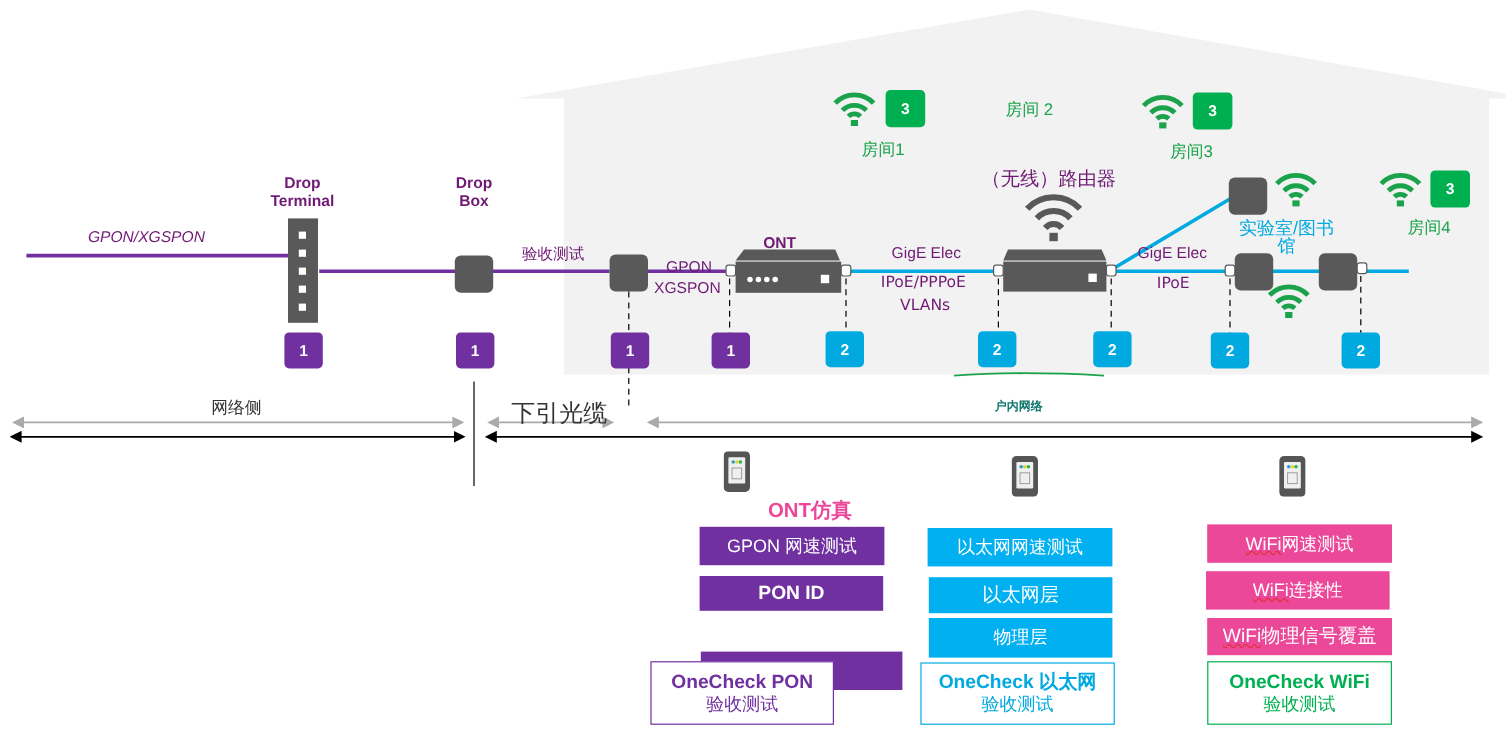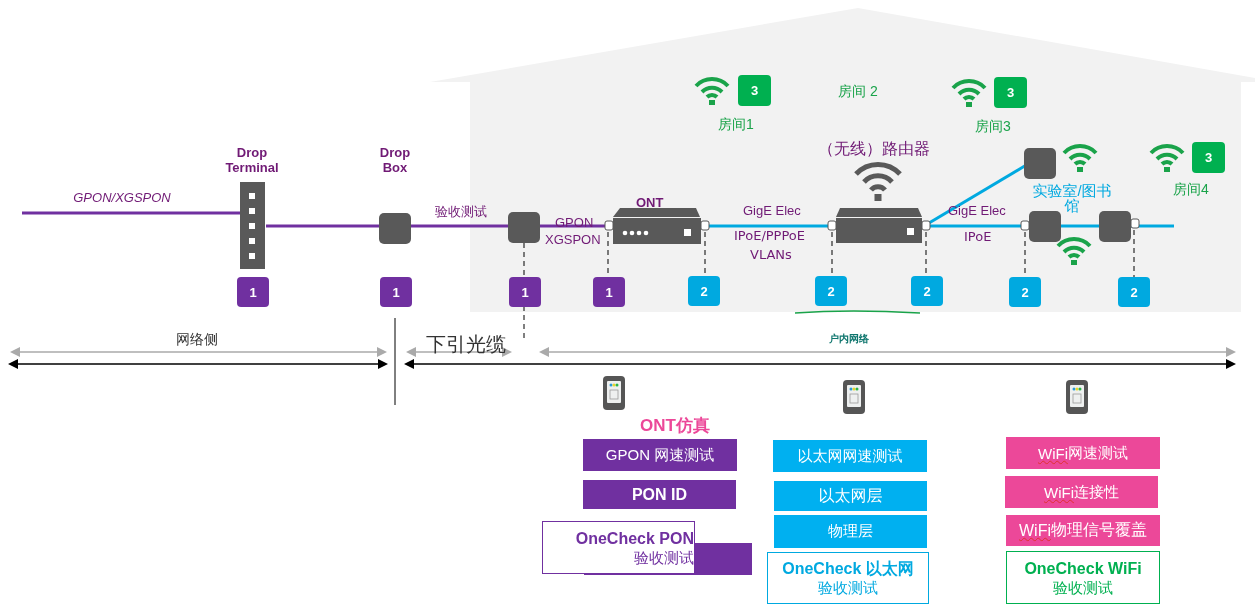--- a/index.html
+++ b/index.html
@@ -198,21 +198,21 @@
     <circle cx="11" cy="9" r="1.5" fill="#e8d52a"></circle>
     <circle cx="14" cy="9" r="1.5" fill="#2bb34a"></circle>
   <rect x="7" y="14" width="8" height="9" fill="none" stroke="#999" stroke-width="0.8"></rect>
 </svg>
 
 <div class="lbl lbl-b" style="left:640px;top:414px;font-size:17px;color:#ec4899;">ONT仿真</div>
 
 <div class="box purple" style="left:541px;top:439px;width:154px;height:32px;">GPON 网速测试</div>
 <div class="box purple small" style="left:541px;top:480px;width:153px;height:29px;font-weight:bold;">PON ID</div>
 <div class="box purple" style="left:542px;top:543px;width:168px;height:32px;">光功率</div>
-<div class="box outline" style="left:542px;top:521px;width:153px;height:53px;border:1.5px solid #7030a0;color:#7030a0;align-items:flex-end;">
+<div class="box outline" style="left:542px;top:551px;width:153px;height:53px;border:1.5px solid #7030a0;color:#7030a0;">
   <div>OneCheck PON</div>
   <div class="sub">验收测试</div>
 </div>
 
 <div class="box cyan" style="left:773px;top:440px;width:154px;height:32px;">以太网网速测试</div>
 <div class="box cyan small" style="left:774px;top:481px;width:153px;height:30px;">以太网层</div>
 <div class="box cyan" style="left:774px;top:515px;width:153px;height:33px;">物理层</div>
 <div class="box outline" style="left:767px;top:552px;width:162px;height:52px;border:1.5px solid #00a9e0;color:#00a9e0;">
   <div>OneCheck 以太网</div>
   <div class="sub">验收测试</div>

